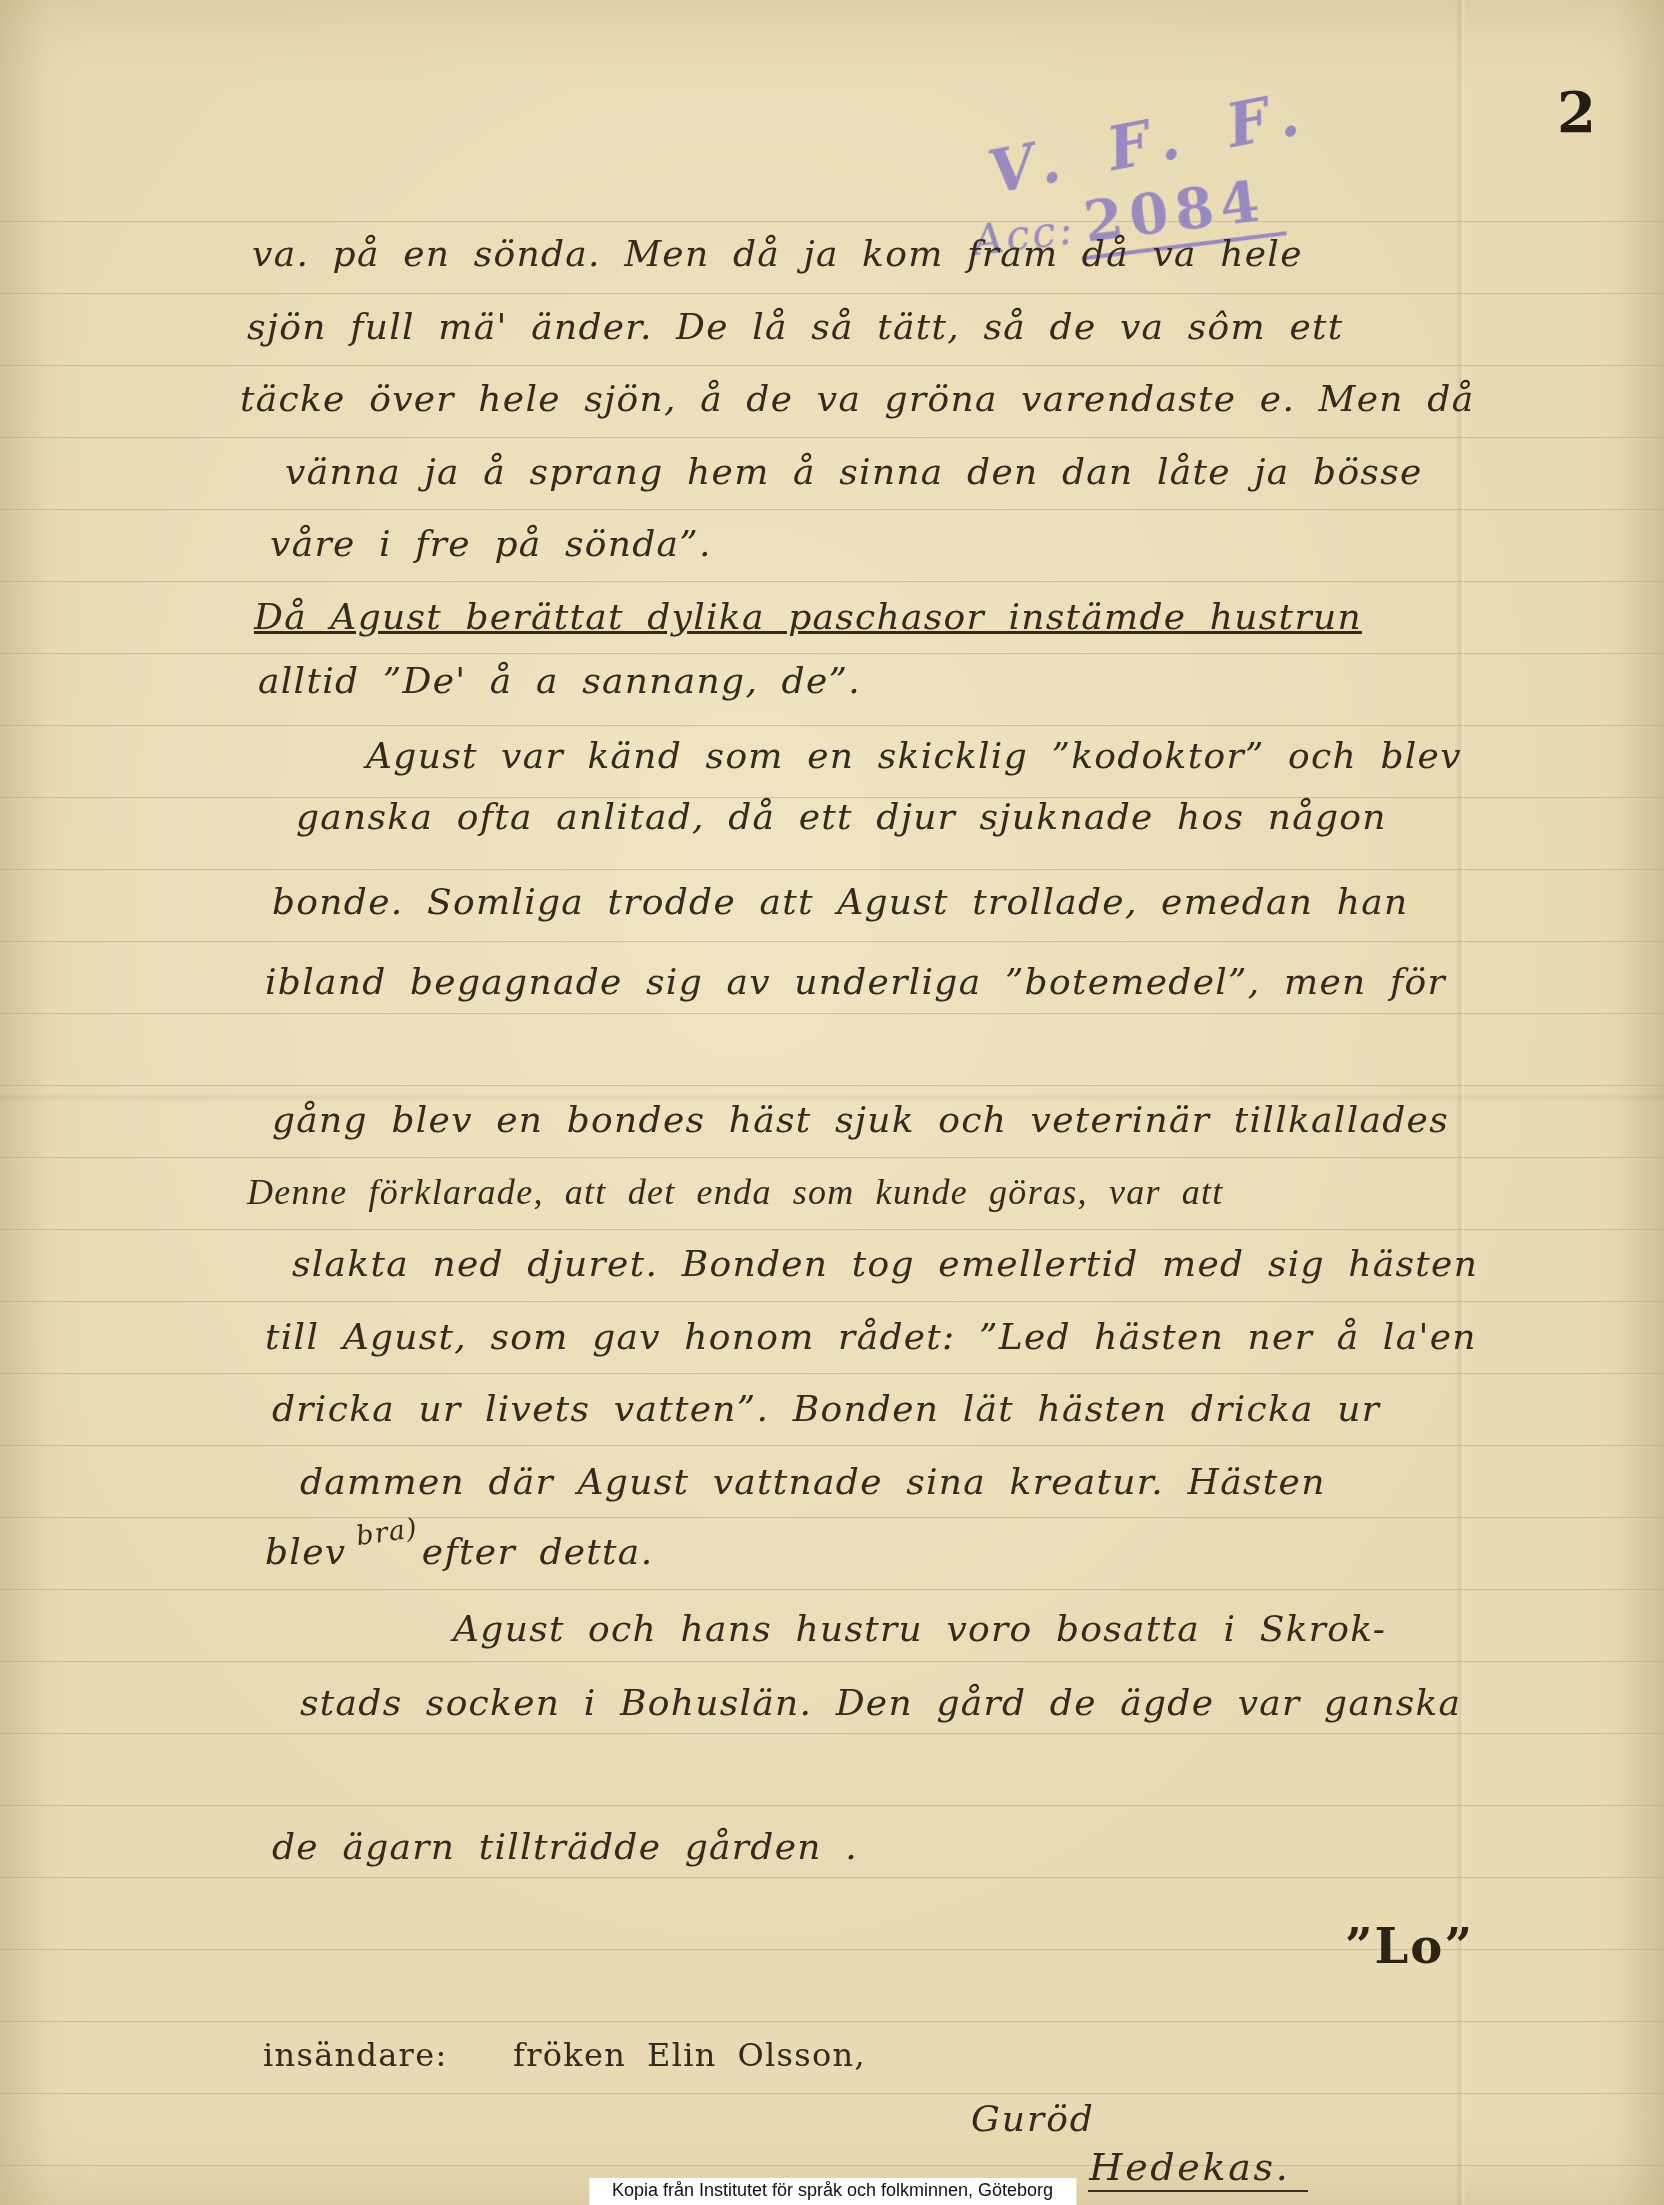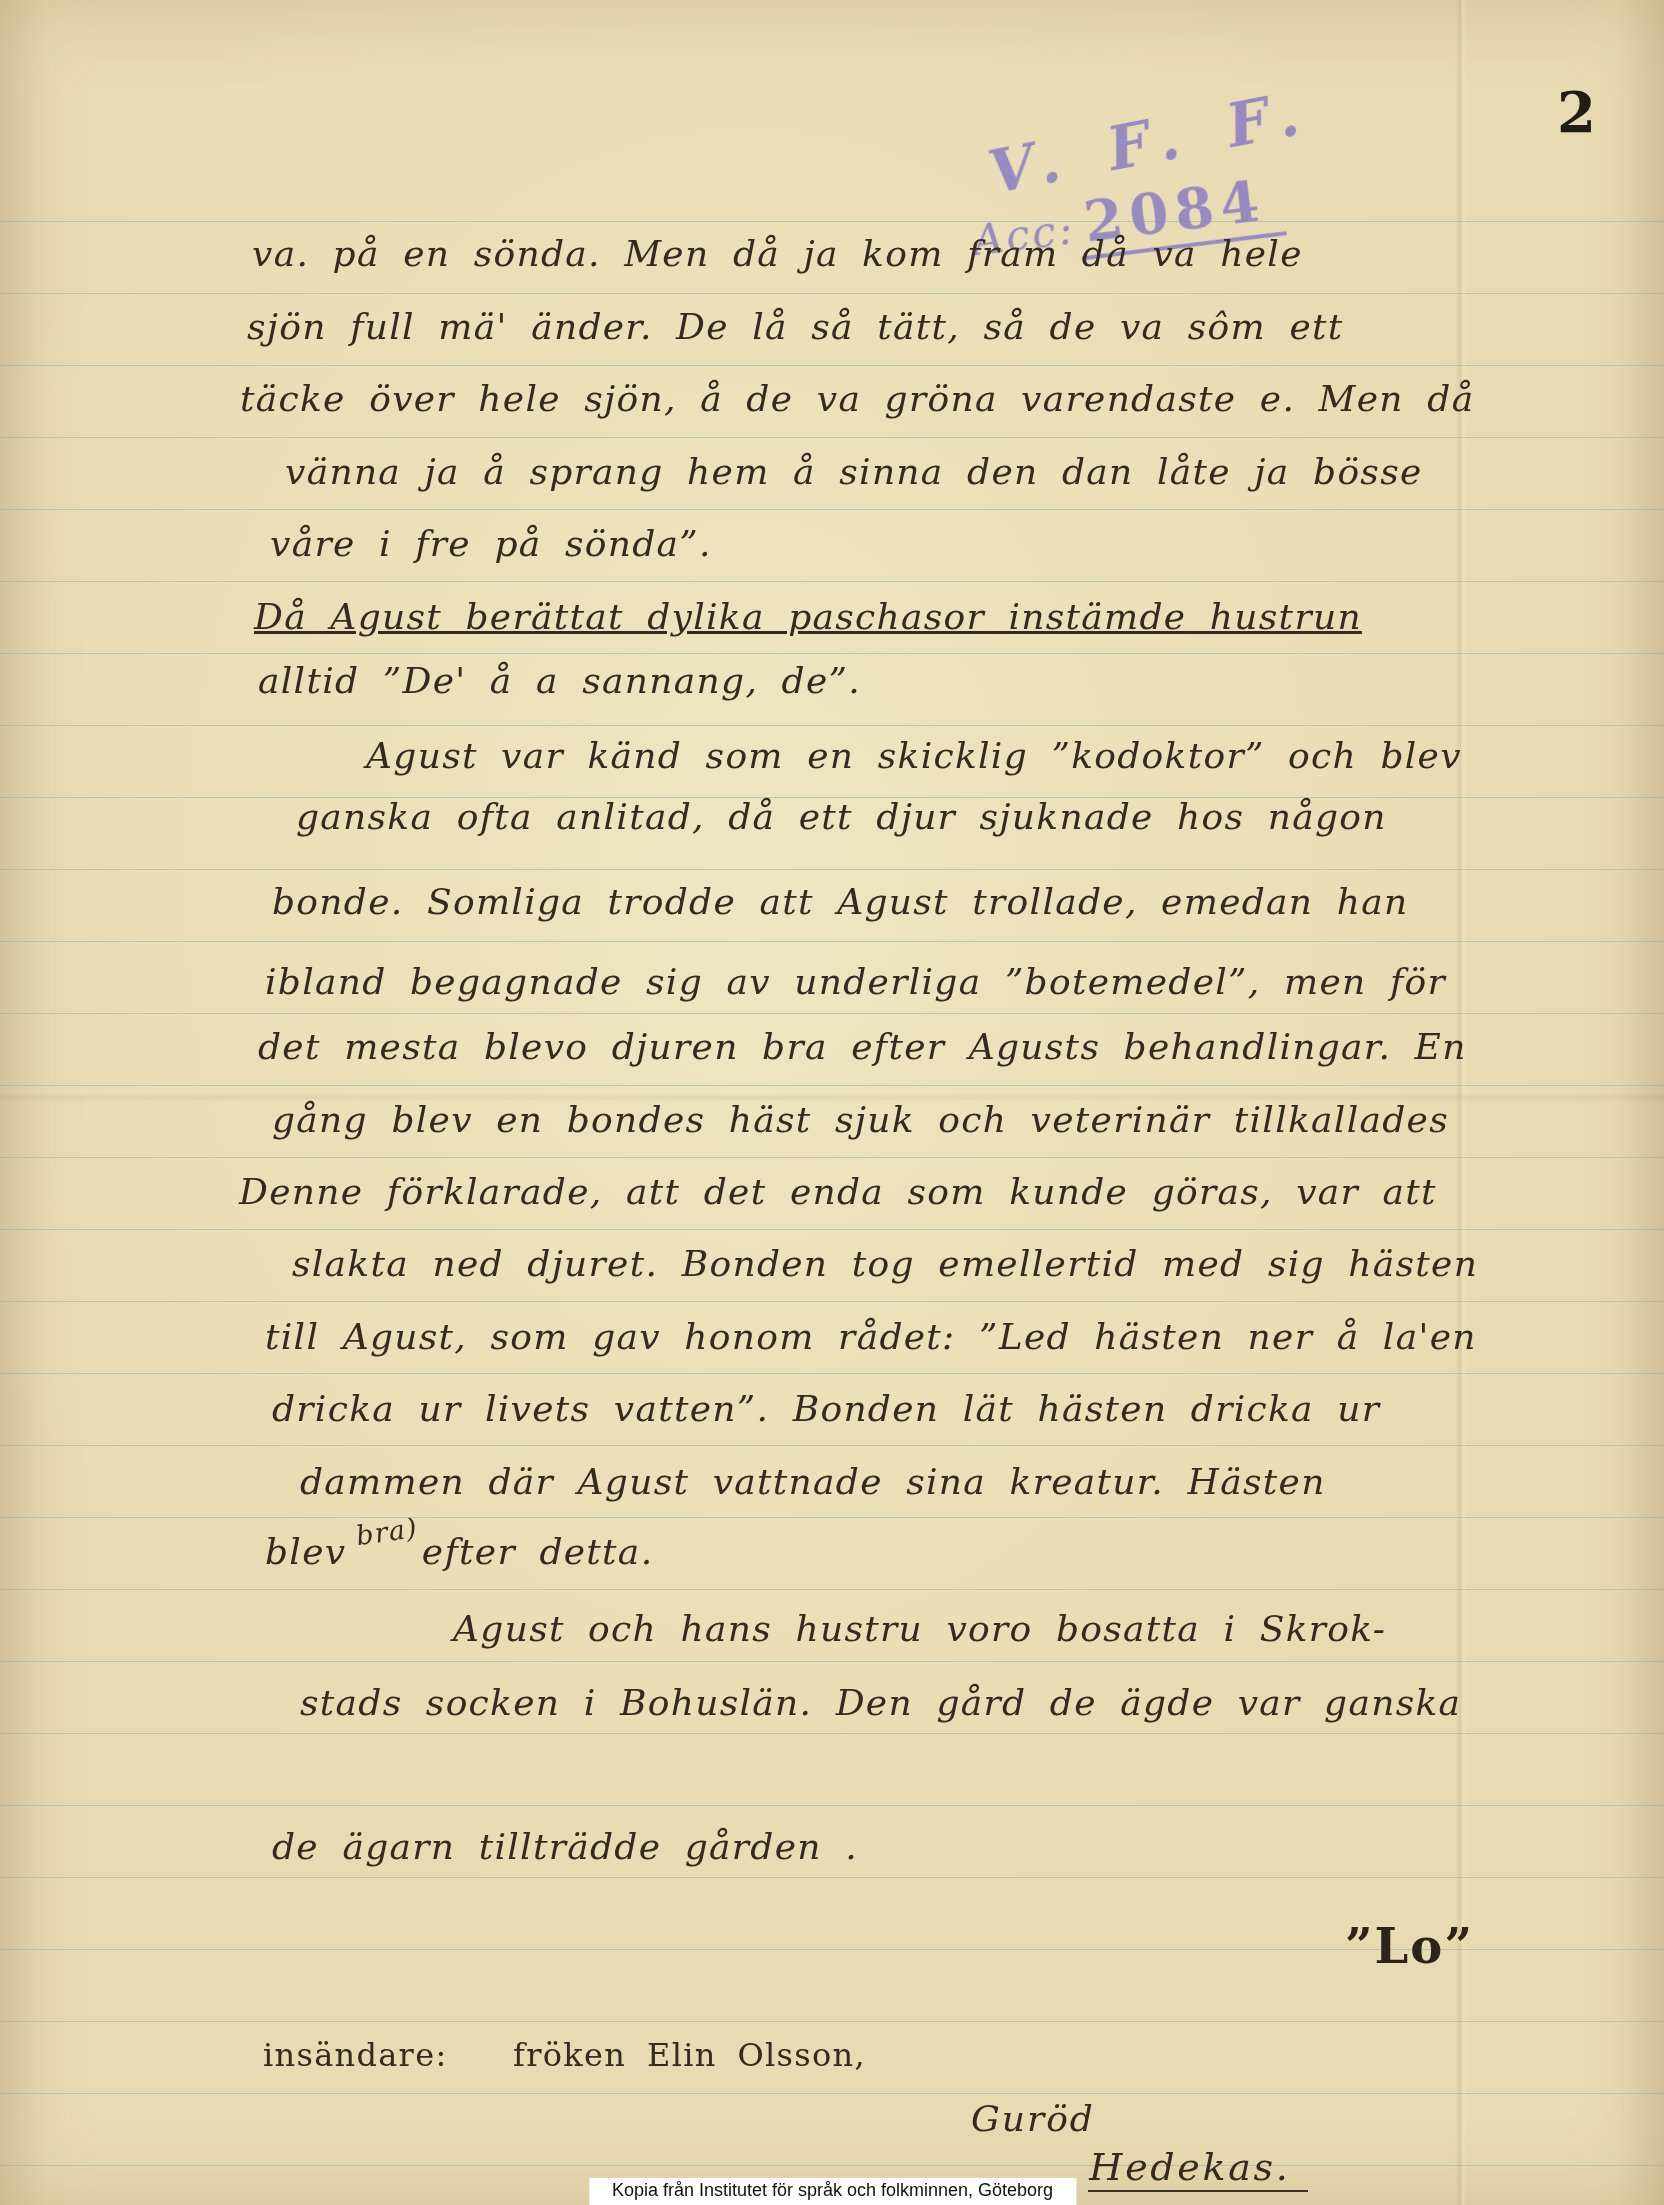--- a/index.html
+++ b/index.html
@@ -123,23 +123,22 @@
   <div class="hw" style="top:306px;left:247px;">sjön full mä' änder. De lå så tätt, så de va sôm ett</div>
   <div class="hw" style="top:378px;left:240px;">täcke över hele sjön, å de va gröna varendaste e. Men då</div>
   <div class="hw" style="top:451px;left:285px;">vänna ja å sprang hem å sinna den dan låte ja bösse</div>
   <div class="hw" style="top:523px;left:270px;">våre i fre på sönda”.</div>
   <div class="hw" style="top:596px;left:254px;text-decoration:underline;">Då Agust berättat dylika paschasor instämde hustrun</div>
   <div class="hw" style="top:660px;left:258px;">alltid ”De' å a sannang, de”.</div>
   <div class="hw" style="top:735px;left:366px;">Agust var känd som en skicklig ”kodoktor” och blev</div>
   <div class="hw" style="top:796px;left:285px;margin-left:11px;">ganska ofta anlitad, då ett djur sjuknade hos någon</div>
   <div class="hw" style="top:881px;left:272px;">bonde. Somliga trodde att Agust trollade, emedan han</div>
   <div class="hw" style="top:954px;left:265px;margin-top:7px;">ibland begagnade sig av underliga ”botemedel”, men för</div>
-  <div class="hw" style="top:1026px;left:258px;">det mesta blevo djuren bra efter Agusts behandlingar. En</div>
   <div class="hw" style="top:1099px;left:272px;">gång blev en bondes häst sjuk och veterinär tillkallades</div>
-  <div class="hw" style="top:1171px;left:239px;">Denne förklarade, att det enda som kunde göras, var att</div>
+  <div class="hw" style="top:1171px;left:247px;font-family:Liberation Serif, serif;">Denne förklarade, att det enda som kunde göras, var att</div>
   <div class="hw" style="top:1243px;left:292px;">slakta ned djuret. Bonden tog emellertid med sig hästen</div>
   <div class="hw" style="top:1316px;left:265px;">till Agust, som gav honom rådet: ”Led hästen ner å la'en</div>
   <div class="hw" style="top:1388px;left:272px;">dricka ur livets vatten”. Bonden lät hästen dricka ur</div>
   <div class="hw" style="top:1461px;left:300px;">dammen där Agust vattnade sina kreatur. Hästen</div>
 
   <div class="hw" style="top:1531px;left:265px;">
     <span>blev</span><span class="insert-word">bra)</span><span>efter detta.</span>
   </div>
 
   <div class="hw" style="top:1608px;left:453px;">Agust och hans hustru voro bosatta i Skrok-</div>

